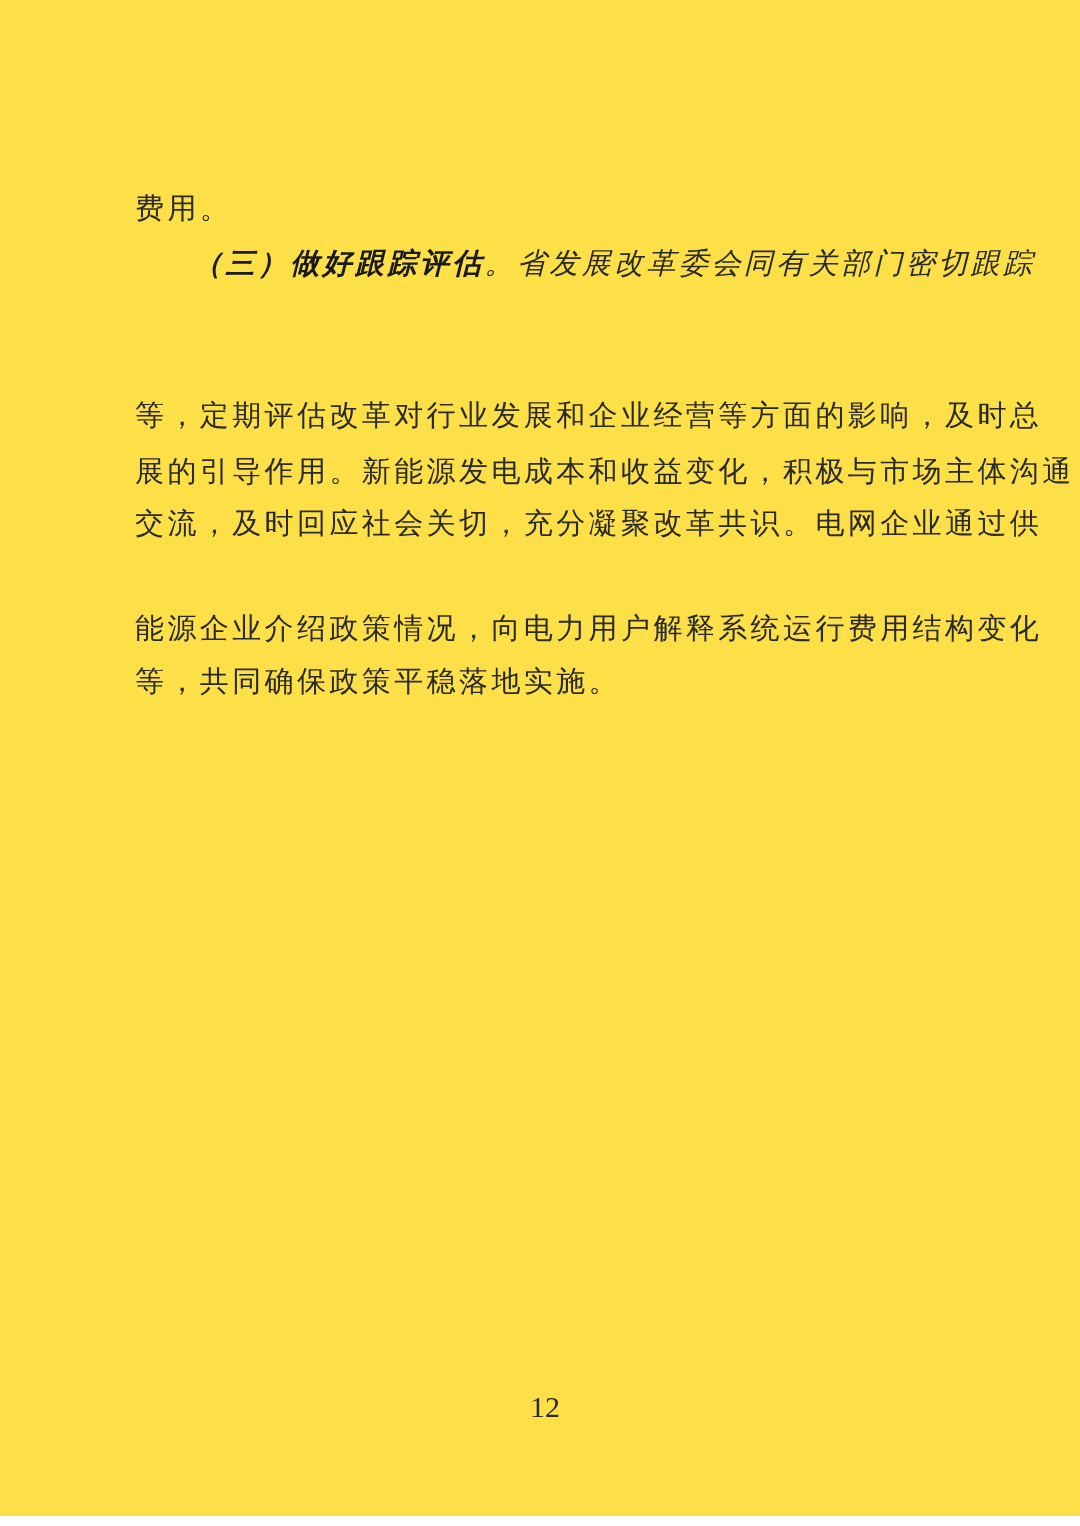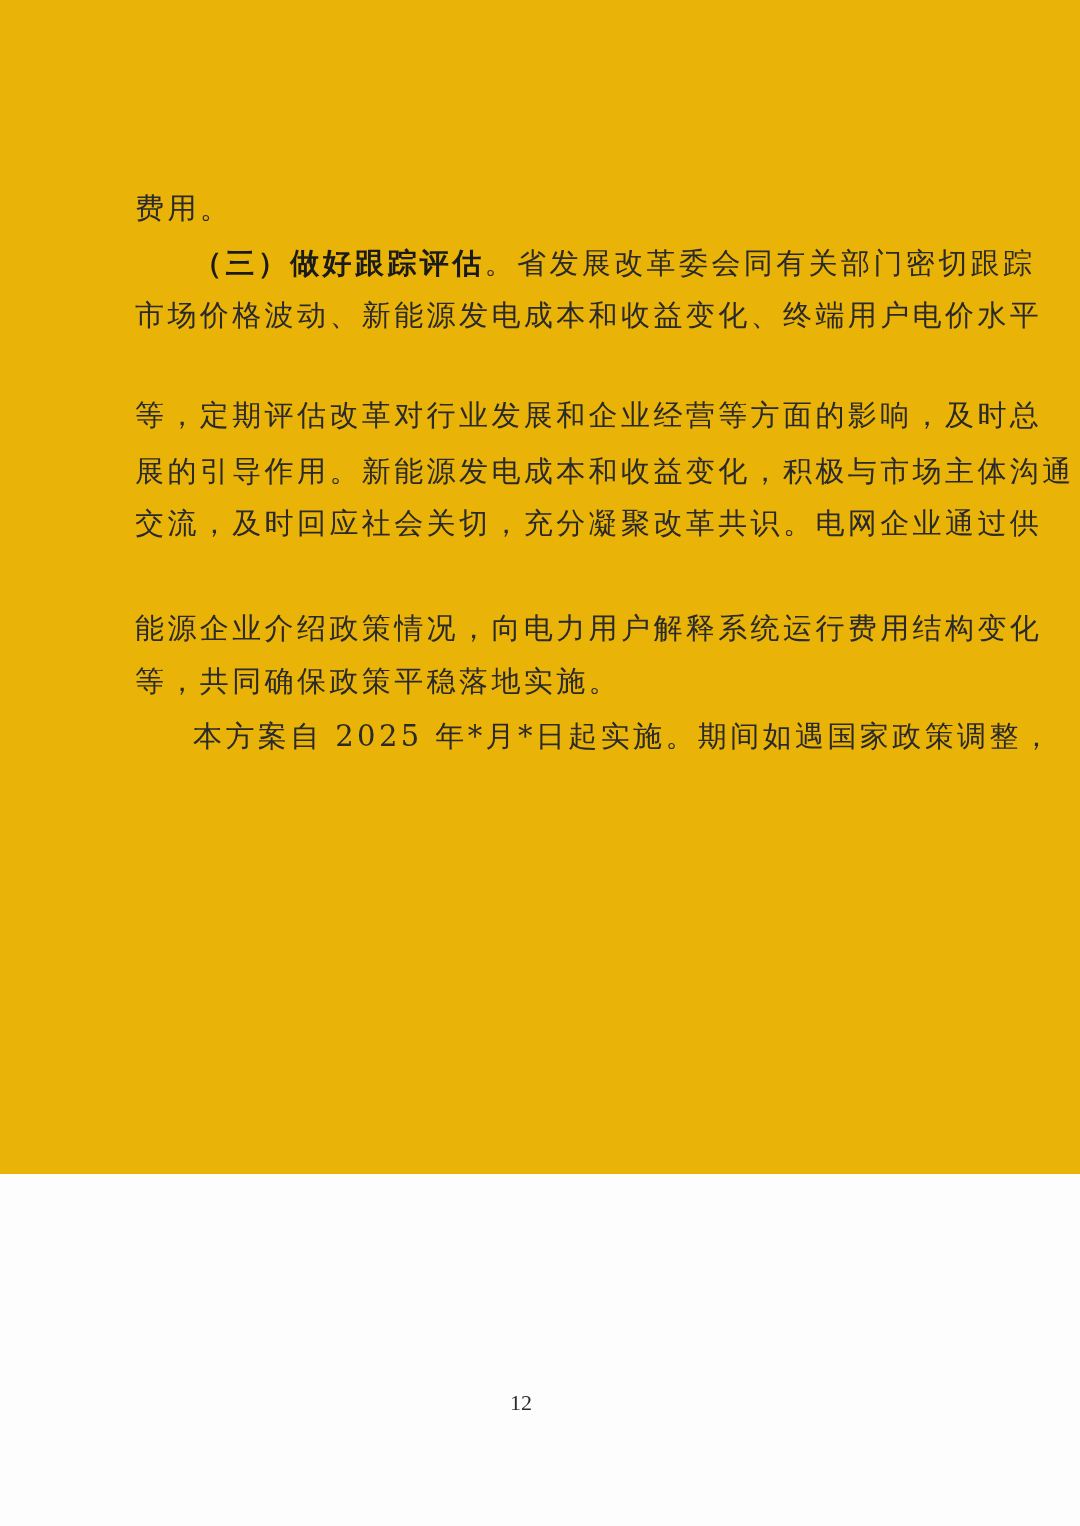--- a/index.html
+++ b/index.html
@@ -11,22 +11,22 @@
       width: 1080px;
       height: 1526px;
       position: relative;
       overflow: hidden;
       background: #fdfdfd;
     }
     .page {
       position: absolute;
       left: 0; top: 0;
       width: 1080px;
-      height: 1174px;
-      background: #eab308;
+      height: 1516px;
+      background: #fde047;
     }
     .line {
       position: absolute;
       left: 135px;
       width: 810px;
       height: 50px;
       font-family: "DejaVu Serif", "Liberation Serif", serif;
       font-size: 29px;
       line-height: 50px;
       color: #2a2a2a;
@@ -34,49 +34,48 @@
       letter-spacing: 3.4px;
       text-align: justify;
       text-align-last: justify;
     }
     .line.last {
       text-align-last: left;
     }
     .line.indent {
       left: 193px;
       width: 752px;
+      font-style: italic;
     }
     .heading-bold {
       font-family: "DejaVu Sans", "Liberation Sans", sans-serif;
       font-weight: bold;
       color: #1a1a1a;
     }
     .page-number {
       position: absolute;
       left: 510px;
       top: 1390px;
       width: 50px;
-      text-align: left;
+      text-align: right;
       font-family: "Liberation Serif", "DejaVu Serif", serif;
-      font-size: 22px;
+      font-size: 30px;
       color: #2a2a2a;
     }
   </style>
 </head>
 <body>
 
 <div class="page">
 
   <div class="line last" style="top:183px;">费用。</div>
 
   <div class="line indent" style="top:238px;"><span class="heading-bold">（三）做好跟踪评估</span><span>。</span><span>省发展改革委会同有关部门密切跟踪</span></div>
 
-  <div class="line" style="top:290px;">市场价格波动、新能源发电成本和收益变化、终端用户电价水平</div>
   <div class="line" style="top:342px;margin-top:48px;">等，定期评估改革对行业发展和企业经营等方面的影响，及时总</div>
   <div class="line" style="top:446px;">展的引导作用。新能源发电成本和收益变化，积极与市场主体沟通</div>
   <div class="line" style="top:498px;">交流，及时回应社会关切，充分凝聚改革共识。电网企业通过供</div>
   <div class="line" style="top:603px;">能源企业介绍政策情况，向电力用户解释系统运行费用结构变化</div>
   <div class="line last" style="top:656px;">等，共同确保政策平稳落地实施。</div>
 
-  <div class="line indent" style="top:711px;">本方案自 2025 年*月*日起实施。期间如遇国家政策调整，</div>
 
   <div class="page-number">12</div>
 </div>
 
 </body></html>

